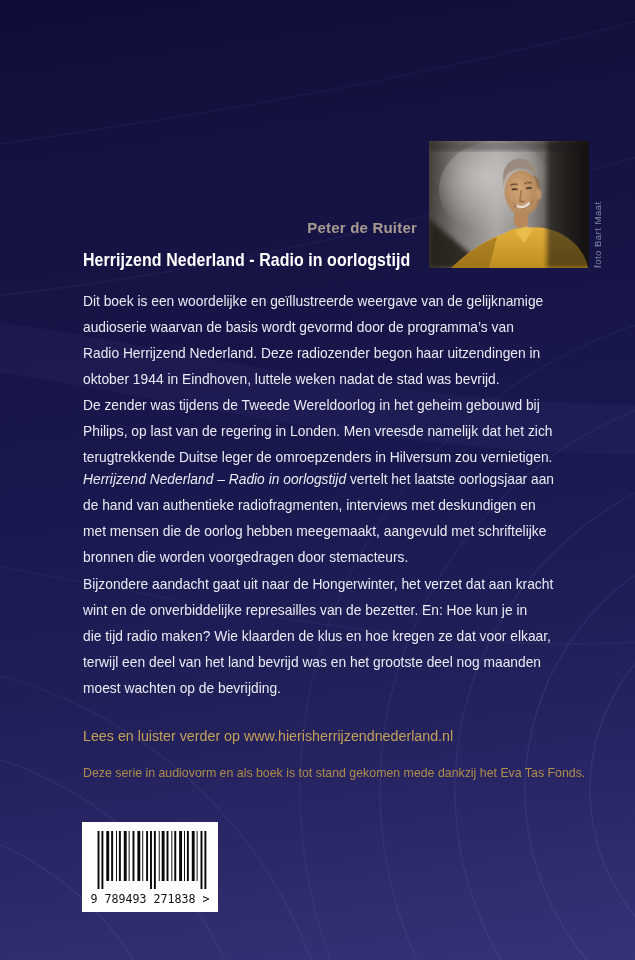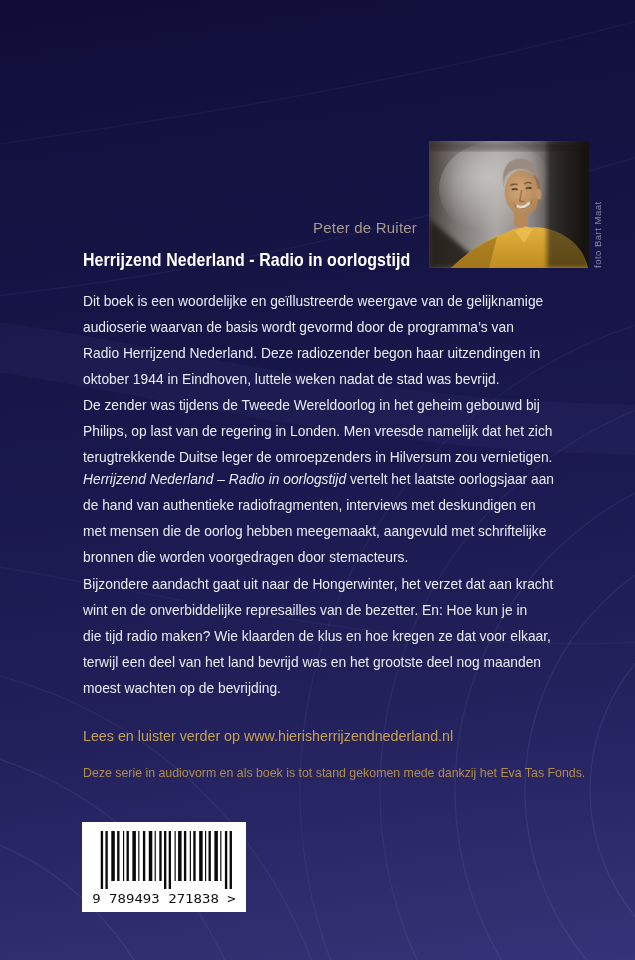--- a/index.html
+++ b/index.html
@@ -22,21 +22,21 @@
 
   .photo-credit{
     position:absolute;left:591px;top:141px;width:14px;height:127px;
     writing-mode:vertical-rl;transform:rotate(180deg);
     font-size:9.5px;letter-spacing:0.5px;color:#8289a6;
     text-align:left;line-height:14px;
   }
 
   .author{
     position:absolute;left:83px;top:219px;width:334px;
-    text-align:right;color:#a89a8e;font-size:15px;font-weight:normal;
+    text-align:right;color:#a89a8e;font-size:15px;font-weight:bold;
     letter-spacing:0.2px;
   }
 
   .title{
     position:absolute;left:83px;top:249px;
     color:#ffffff;font-size:18.5px;font-weight:bold;
     transform:scaleX(0.86);transform-origin:left top;
     white-space:nowrap;letter-spacing:0.1px;
   }
 
@@ -59,21 +59,21 @@
     white-space:nowrap;
   }
   .credit-line{
     position:absolute;left:83px;top:765px;
     color:#b18d49;font-size:13px;
     transform:scaleX(0.95);transform-origin:left top;
     white-space:nowrap;
   }
 
   .barcode{
-    position:absolute;left:82px;top:822px;width:164px;height:90px;
+    position:absolute;left:82px;top:822px;width:136px;height:90px;
     background:#ffffff;
   }
   .barcode svg{display:block;width:100%;height:100%;}
   .barcode text{
     font-family:"DejaVu Sans Mono", monospace;
     font-size:12px;fill:#111111;
   }
 </style>
 </head>
 <body>

